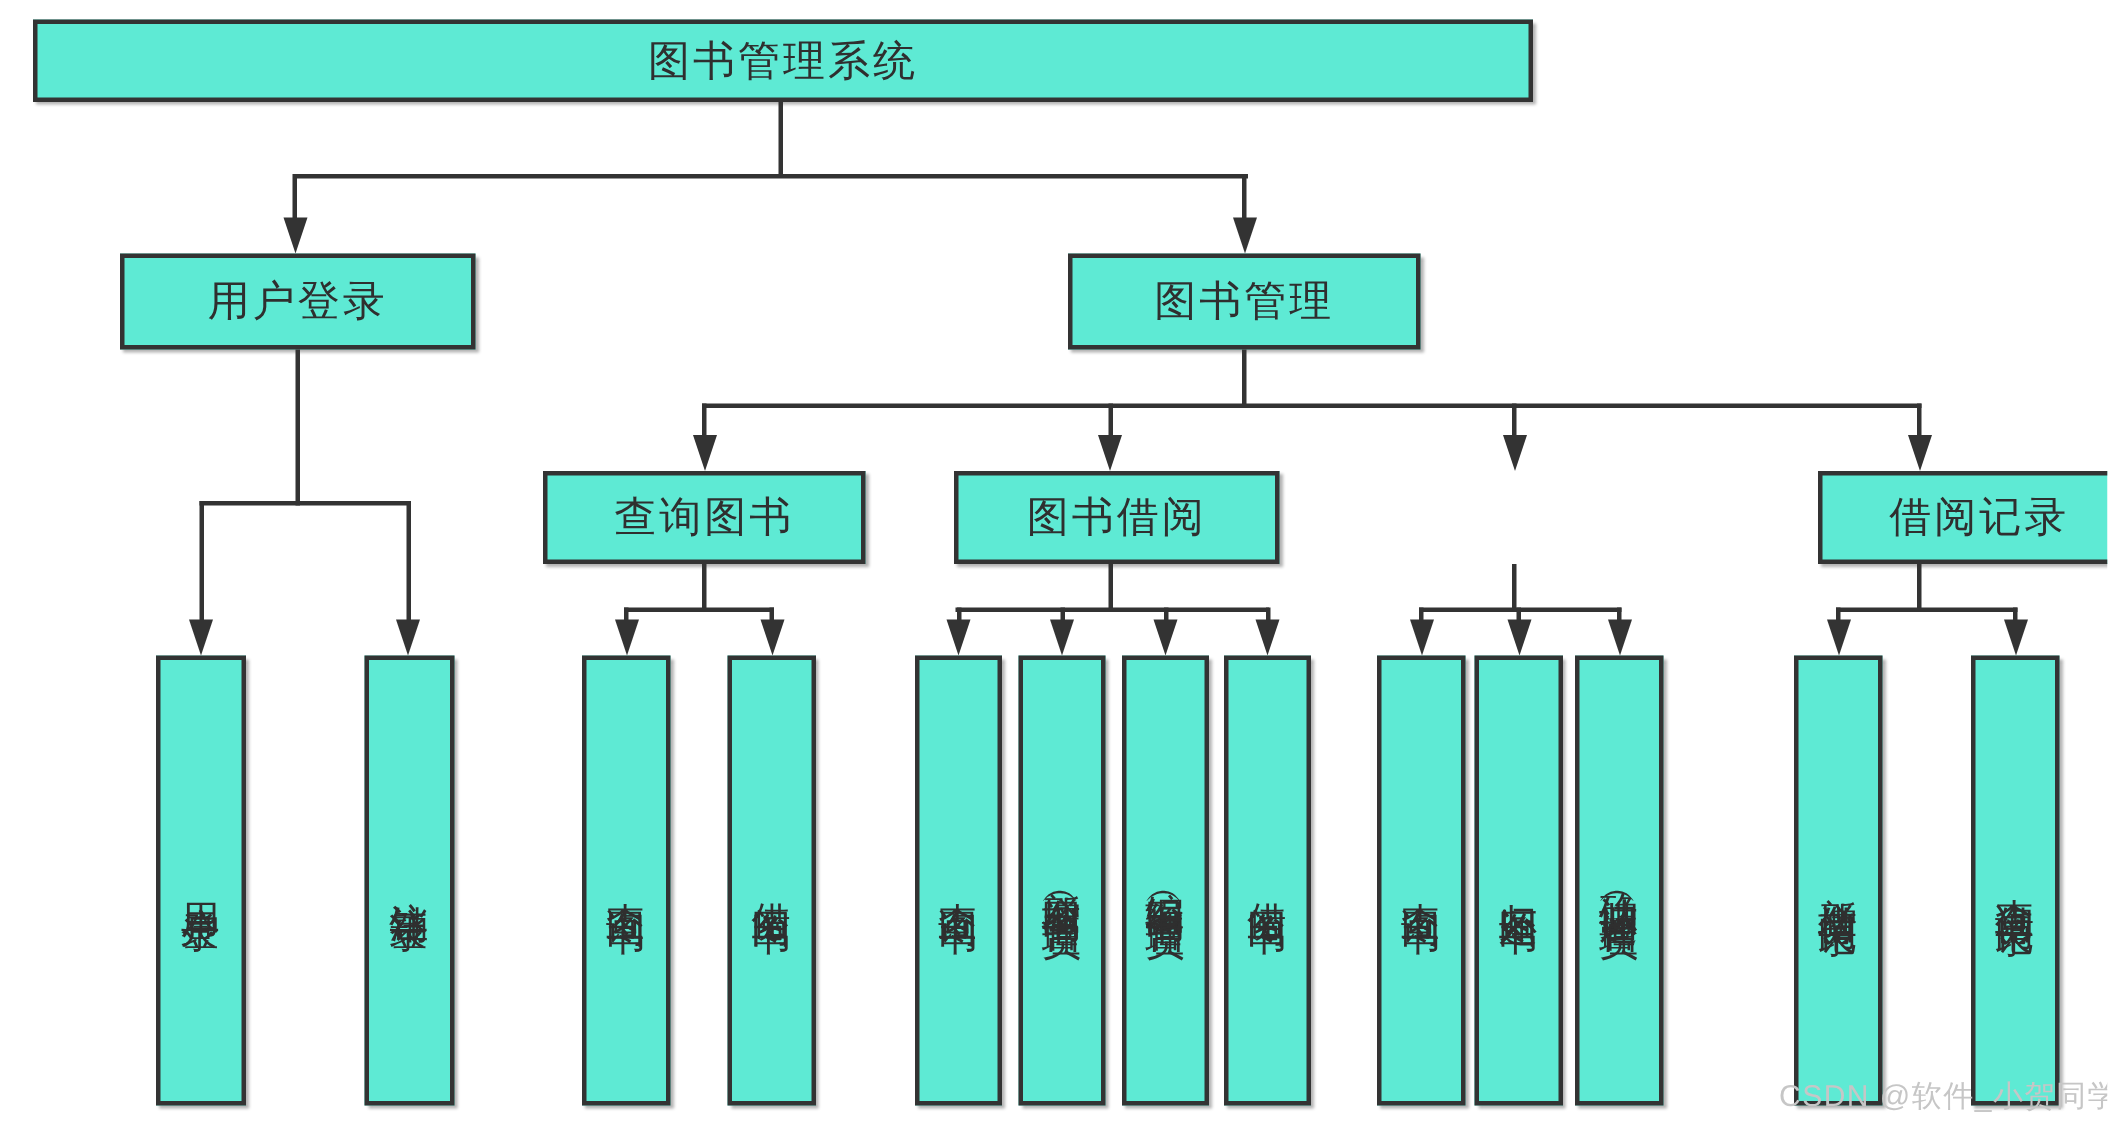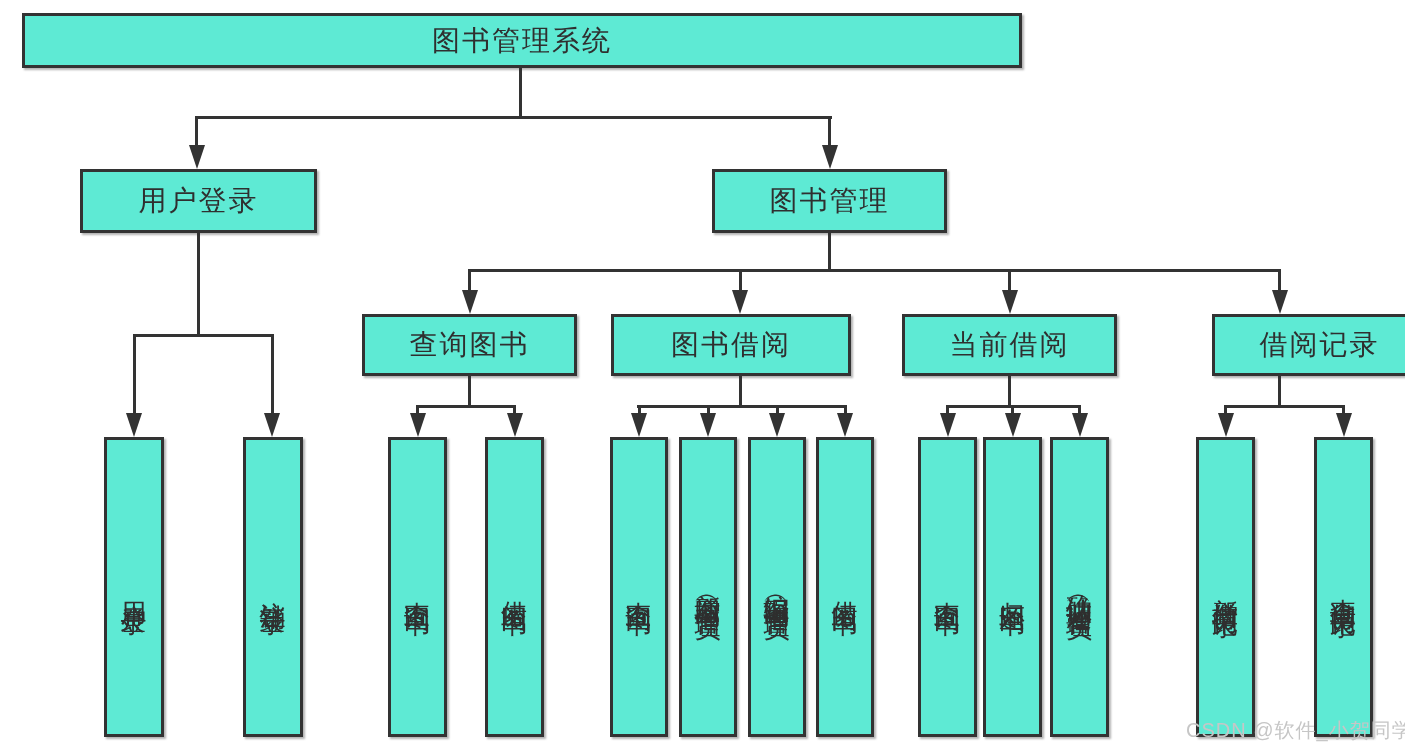--- a/index.html
+++ b/index.html
@@ -67,25 +67,22 @@
   <div class="vline" style="left:739px;top:269px;width:3px;height:24px;"></div>
   <div class="arrow" style="left:732px;top:290px;"></div>
   <div class="vline" style="left:1008px;top:269px;width:3px;height:24px;"></div>
   <div class="arrow" style="left:1002px;top:290px;"></div>
   <div class="vline" style="left:1278px;top:269px;width:3px;height:24px;"></div>
   <div class="arrow" style="left:1272px;top:290px;"></div>
 
   <div class="node hnode" style="left:362px;top:314px;width:215px;height:62px;">
     <span>查询图书</span>
   </div>
-  <div class="node hnode" style="left:611px;top:314px;width:240px;height:62px;text-align:right;">
+  <div class="node hnode" style="left:636px;top:314px;width:217px;height:62px;text-align:right;">
     <span>图书借阅</span>
-  </div>
-  <div class="node hnode" style="left:902px;top:314px;width:215px;height:62px;">
-    <span>当前借阅</span>
   </div>
   <div class="node hnode" style="left:1172px;top:314px;width:215px;height:62px;margin-left:40px;">
     <span>借阅记录</span>
   </div>
 
   <div class="vline" style="left:468px;top:376px;width:3px;height:32px;"></div>
   <div class="hline" style="left:416px;top:405px;width:100px;height:3px;"></div>
   <div class="vline" style="left:416px;top:405px;width:3px;height:11px;"></div>
   <div class="arrow" style="left:410px;top:413px;"></div>
   <div class="vline" style="left:513px;top:405px;width:3px;height:11px;"></div>

